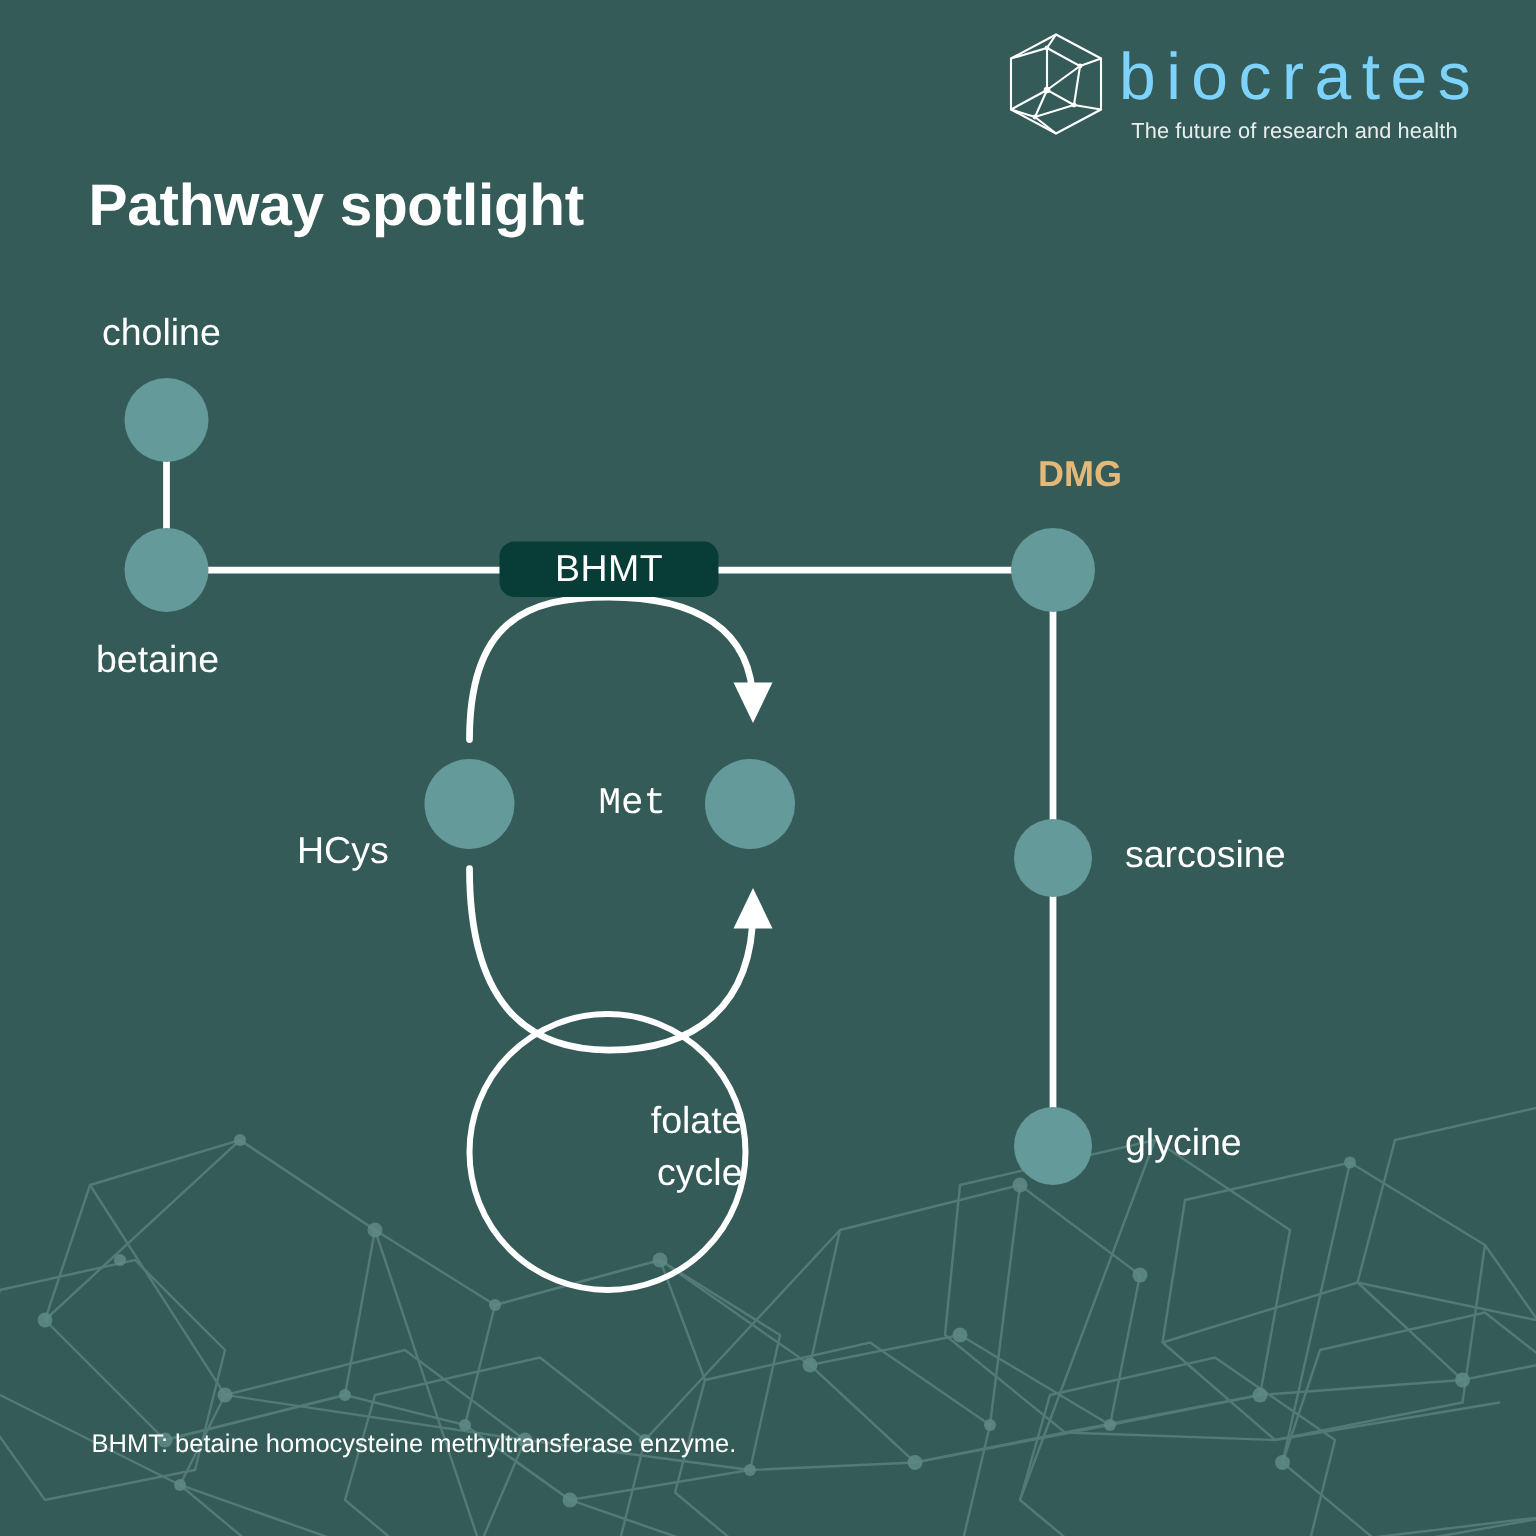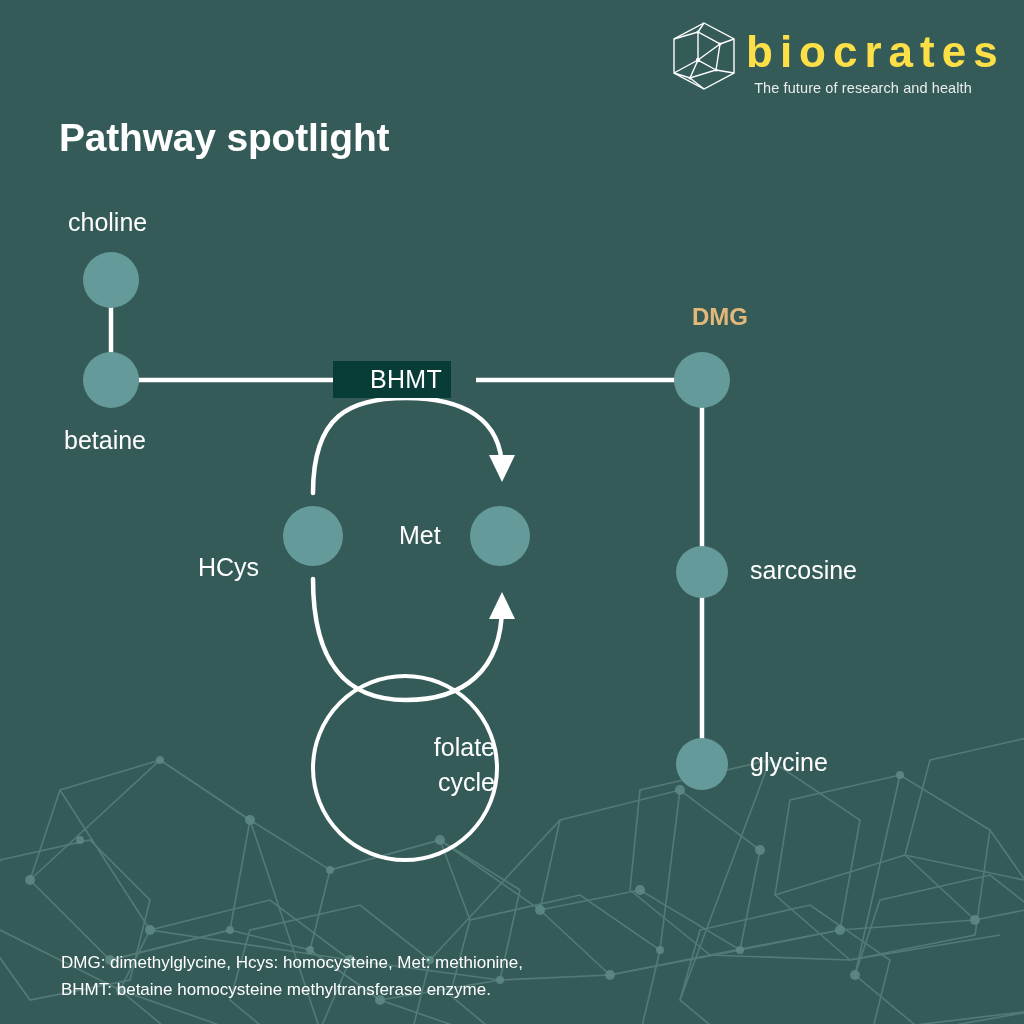--- a/index.html
+++ b/index.html
@@ -38,25 +38,25 @@
     position: absolute;
     left: 0px;
     top: 0px;
     width: 72px;
     height: 72px;
   }
   #logo-wordmark {
     position: absolute;
     left: 78px;
     top: 6px;
-    color: #fde047;
+    color: #7dd3fc;
     font-size: 44px;
     letter-spacing: 7px;
     line-height: 52px;
-    font-weight: 700;
+    font-weight: 400;
     white-space: nowrap;
   }
   #logo-tagline {
     position: absolute;
     left: 80px;
     top: 60px;
     color: #e9eeed;
     font-size: 14.5px;
     letter-spacing: 0.1px;
     white-space: nowrap;
@@ -92,28 +92,29 @@
     color: #e3b879;
     font-weight: bold;
     margin-left: 22px;
   }
   #label-choline  { left: 68px;  top: 208px; }
   #label-betaine  { left: 64px;  top: 426px; }
   #label-dmg      { left: 670px; top: 303px; font-size: 24px; }
   #label-sarcosine{ left: 750px; top: 556px; }
   #label-glycine  { left: 750px; top: 748px; }
   #label-hcys     { left: 198px; top: 521px; margin-top: 32px; }
-  #label-met      { left: 399px; top: 521px; }
+  #label-met      { left: 399px; top: 521px; font-family: Liberation Mono, monospace; }
   #bhmt-box {
     position: absolute;
     left: 333px;
     top: 361px;
-    width: 118px;
+    width: 146px;
     height: 37px;
     background: #073c37;
+    border-radius: 10px;
   }
   #bhmt-label {
     position: absolute;
     left: 0;
     top: 0;
     width: 146px;
     height: 37px;
     display: flex;
     align-items: center;
     justify-content: center;
@@ -265,17 +266,16 @@
   <div id="bhmt-box">
     <div id="bhmt-label">BHMT</div>
   </div>
 
   <div id="folate-label">
     <div>folate</div>
     <div>cycle</div>
   </div>
 
   <div id="footnote">
-    <div>DMG: dimethylglycine, Hcys: homocysteine, Met: methionine,</div>
     <div>BHMT: betaine homocysteine methyltransferase enzyme.</div>
   </div>
 
 </div>
 
 </body></html>

